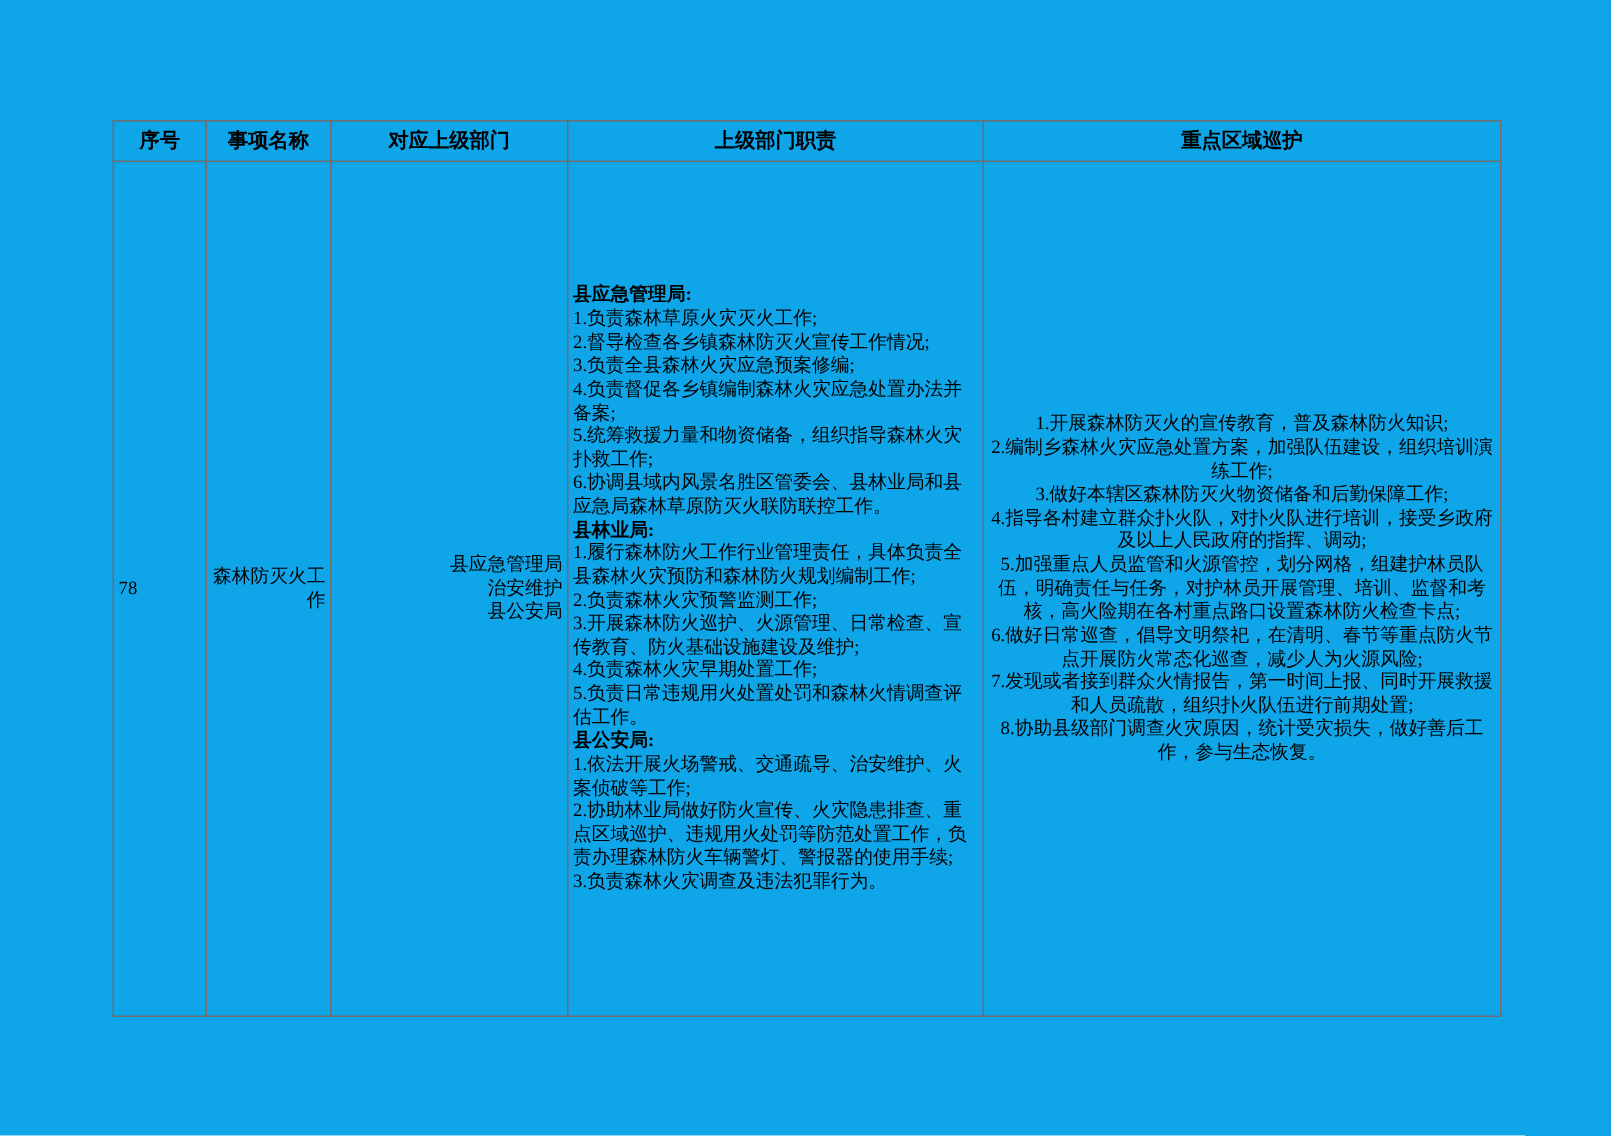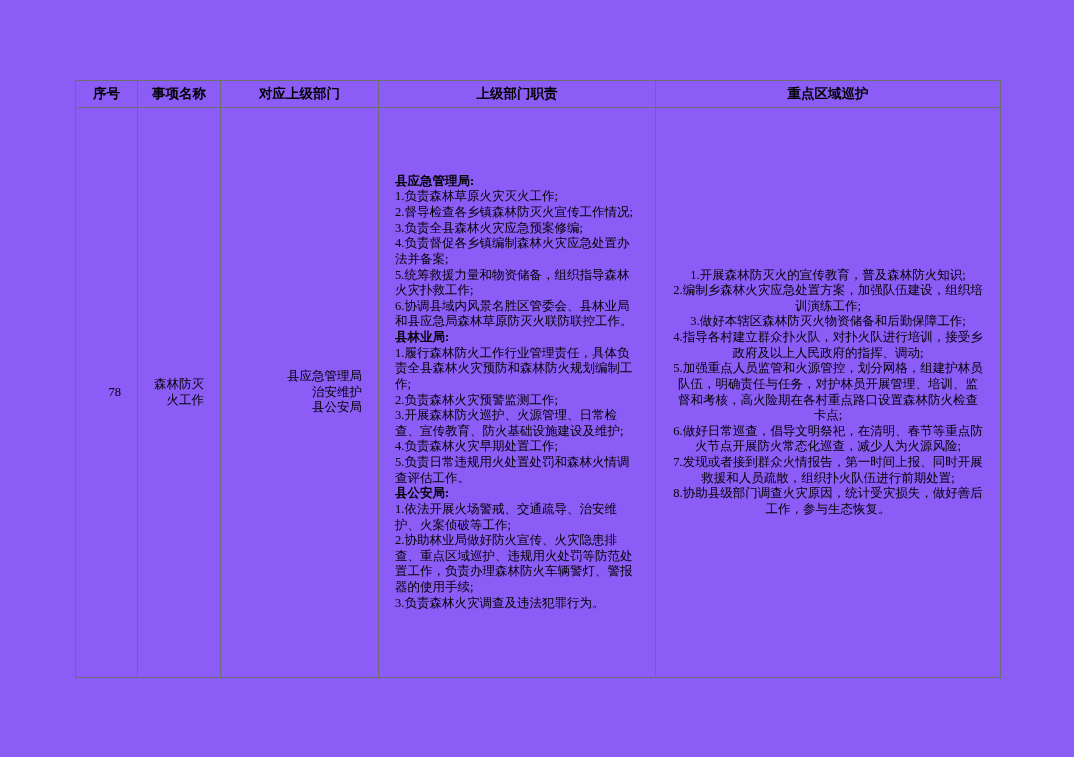--- a/index.html
+++ b/index.html
@@ -6,50 +6,50 @@
     margin: 0;
     padding: 0;
     background: #ffffff;
     font-family: "Liberation Serif", "DejaVu Serif", serif;
     color: #000000;
   }
   .page {
     position: relative;
     width: 1074px;
     height: 757px;
-    background: #8b5cf6;
+    background: #0ea5e9;
     overflow: hidden;
   }
   table.doc-table {
     position: absolute;
     left: 75px;
     top: 80px;
     width: 925px;
     height: 598px;
     border-collapse: collapse;
     table-layout: fixed;
   }
   table.doc-table th,
   table.doc-table td {
     border: 1px solid #6e6e6e;
     vertical-align: middle;
     font-size: 12.5px;
     line-height: 1.25;
-    padding: 2px 16px;
+    padding: 2px 3px;
     word-break: break-all;
   }
   table.doc-table thead th {
     font-family: "Liberation Sans", "DejaVu Sans", sans-serif;
     font-weight: bold;
     font-size: 13.5px;
     text-align: center;
     height: 22px;
     padding: 2px;
   }
-  td.c-seq   { text-align: right; }
+  td.c-seq   { text-align: left; }
   td.c-name  { text-align: right; }
   td.c-dept  { text-align: right; }
   td.c-sup   { text-align: left; padding: 2px 4px; }
   td.c-town  { text-align: center; padding: 2px 4px; }
   .duty-title { font-weight: bold; }
   .page-number {
     position: absolute;
     left: 0;
     right: 0;
     top: 694px;

